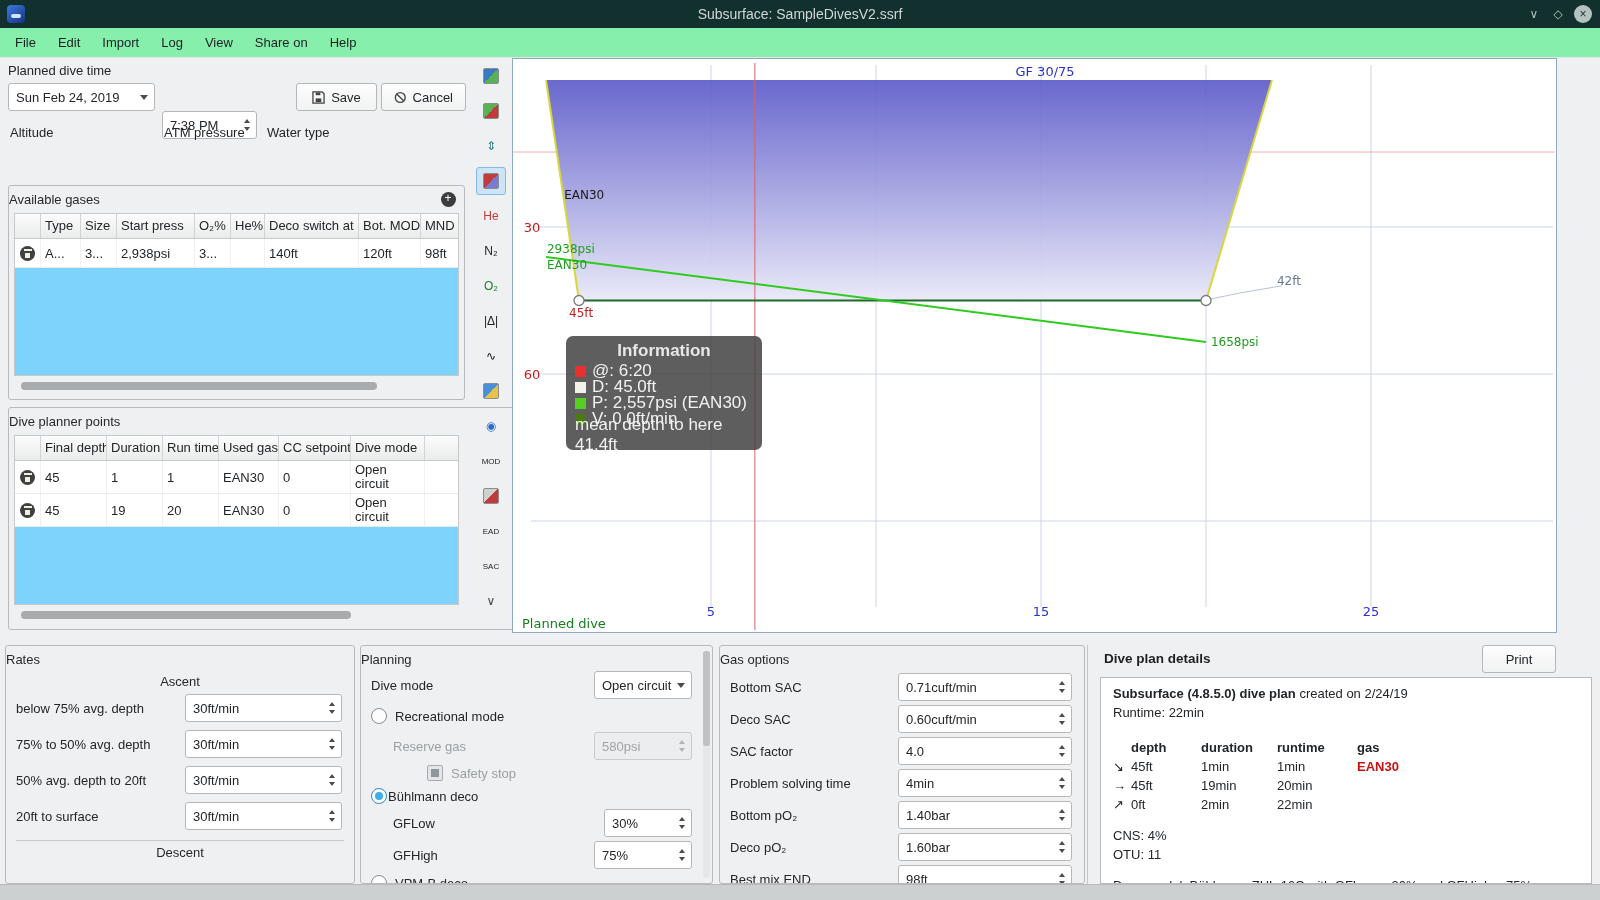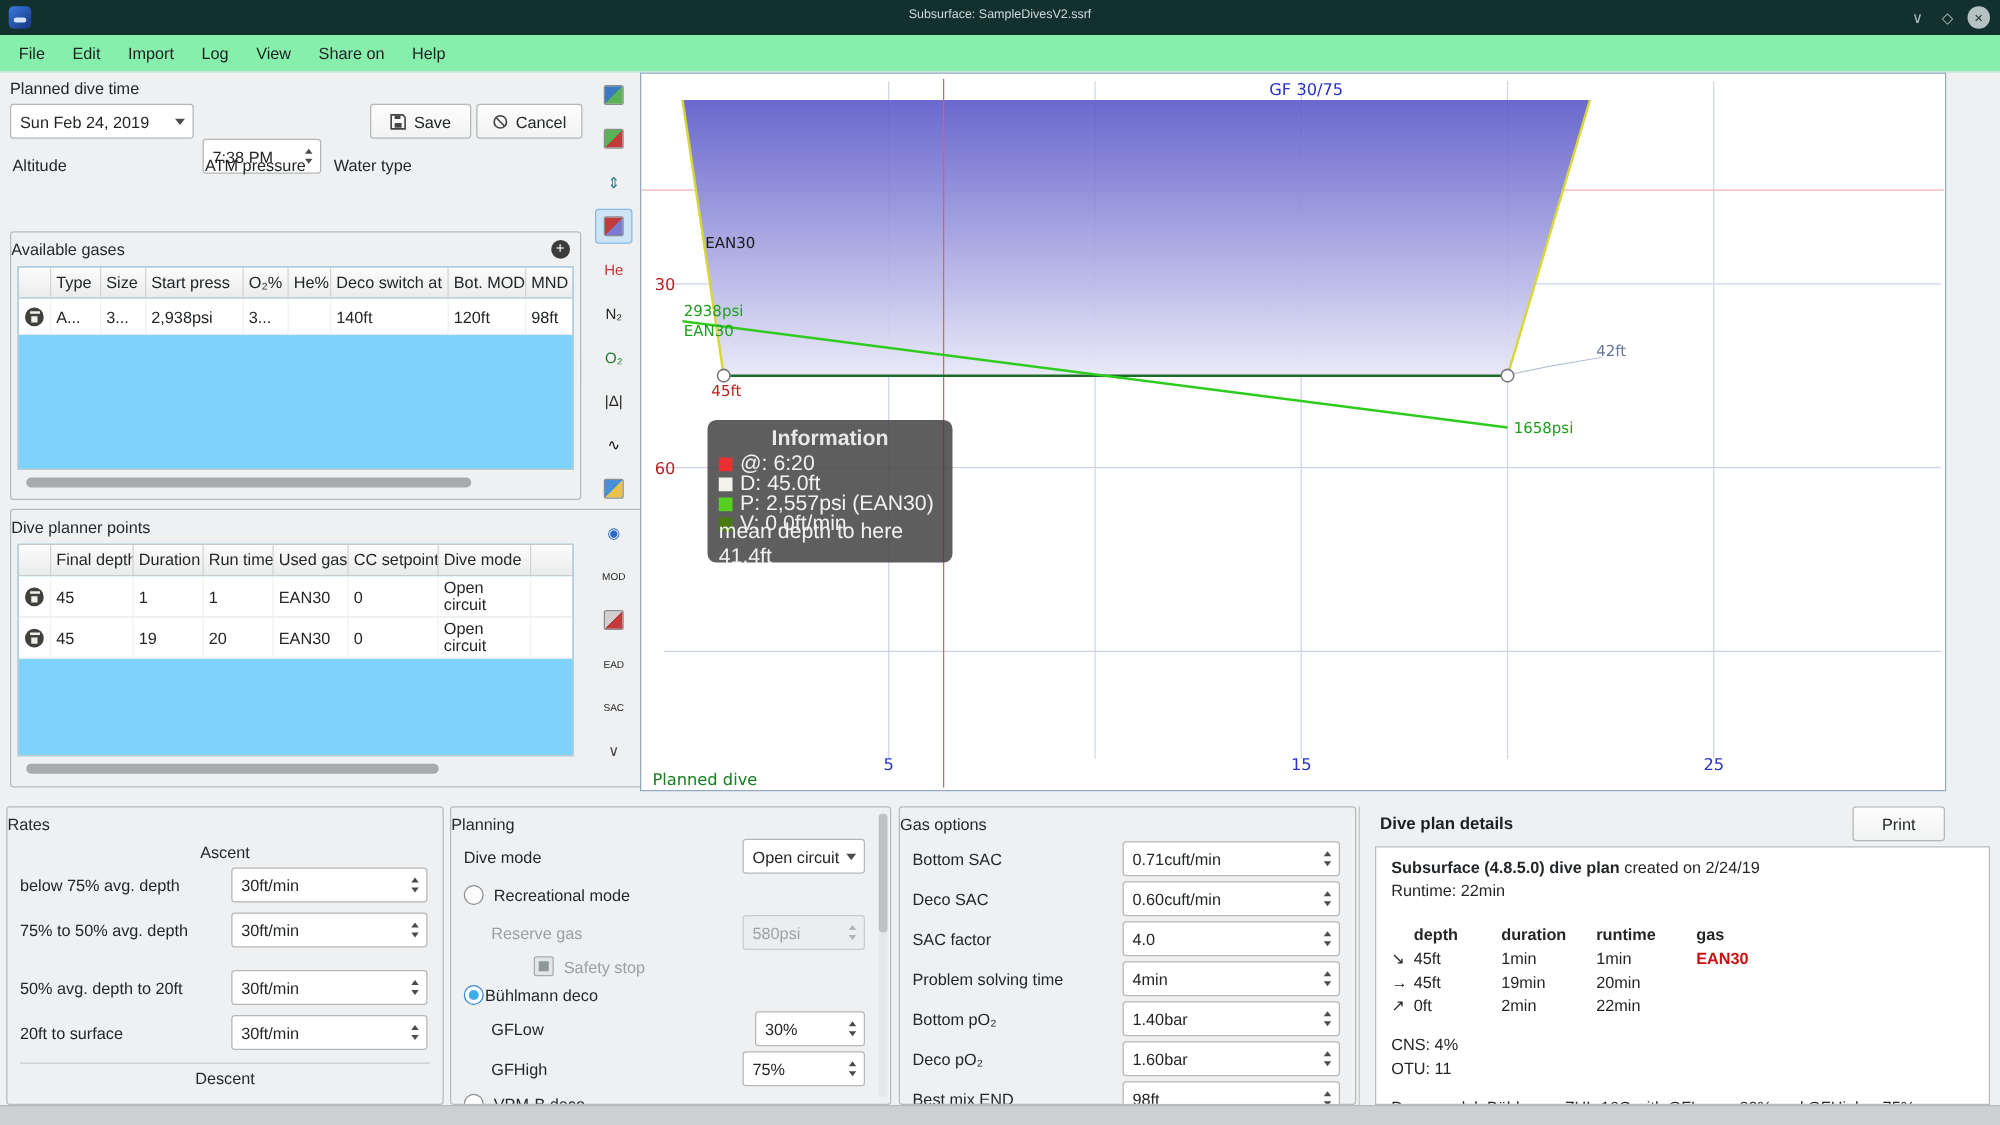--- a/index.html
+++ b/index.html
@@ -1,21 +1,21 @@
 <!DOCTYPE html>
 <html style="--accent: #3daee9; --titlebar: #12302d; --gas_red: #cc1111;"><head>
 <meta charset="utf-8">
 <style>
   html,body{margin:0;padding:0;width:1600px;height:900px;overflow:hidden;
     font-family:"Liberation Sans","DejaVu Sans",sans-serif;font-size:13px;color:#232629;background:#eff0f1;}
   :root{--accent:#3daee9;--titlebar:#12302d;--gas_red:#cc1111;}
   .abs{position:absolute;}
   
   #titlebar{position:absolute;left:0;top:0;width:1600px;height:28px;background:var(--titlebar);}
-  #titlebar .title{position:absolute;left:0;right:0;top:6px;text-align:center;color:#cfd8d6;font-size:10px;}
+  #titlebar .title{position:absolute;left:0;right:0;top:6px;text-align:center;color:#cfd8d6;font-size:14px;}
   #app-icon{position:absolute;left:7px;top:5px;width:18px;height:18px;border-radius:4px;
     background:linear-gradient(140deg,#3a7ae0,#16337e);}
   #app-icon::after{content:"";position:absolute;left:4px;top:9px;width:10px;height:4px;border-radius:2px;background:#cfe2ff;}
   .tbar-ic{position:absolute;top:4px;width:20px;height:20px;display:flex;align-items:center;justify-content:center;
     color:#aebfbd;font-size:12px;}
   #tb-close{background:#b4c3c1;border-radius:50%;color:#21302e;width:18px;height:18px;top:5px;}
   
   #menubar{position:absolute;left:0;top:28px;width:1600px;height:30px;background:#86efac;border-bottom:1px solid #e3e4e5;display:flex;align-items:center;padding-left:4px;box-sizing:border-box;}
   .menu-item{padding:5px 11px;font-size:13px;color:#1d2022;}
   
@@ -353,21 +353,21 @@
   <div class="prow" style="margin-top:8px;">
     <span class="lbl">75% to 50% avg. depth</span>
     <div class="spin ctl" style="width:157px;">
       <span class="val">30ft/min</span>
         <span class="arr">
           <i class="up"></i>
           <i class="dn"></i>
         </span>
     </div>
   </div>
-  <div class="prow" style="margin-top:18px;gap:19px;">
+  <div class="prow" style="margin-top:8px;gap:19px;">
     <span class="lbl">50% avg. depth to 20ft</span>
     <div class="spin ctl" style="width:157px;">
       <span class="val">30ft/min</span>
         <span class="arr">
           <i class="up"></i>
           <i class="dn"></i>
         </span>
     </div>
   </div>
   <div class="prow" style="margin-top:8px;">

